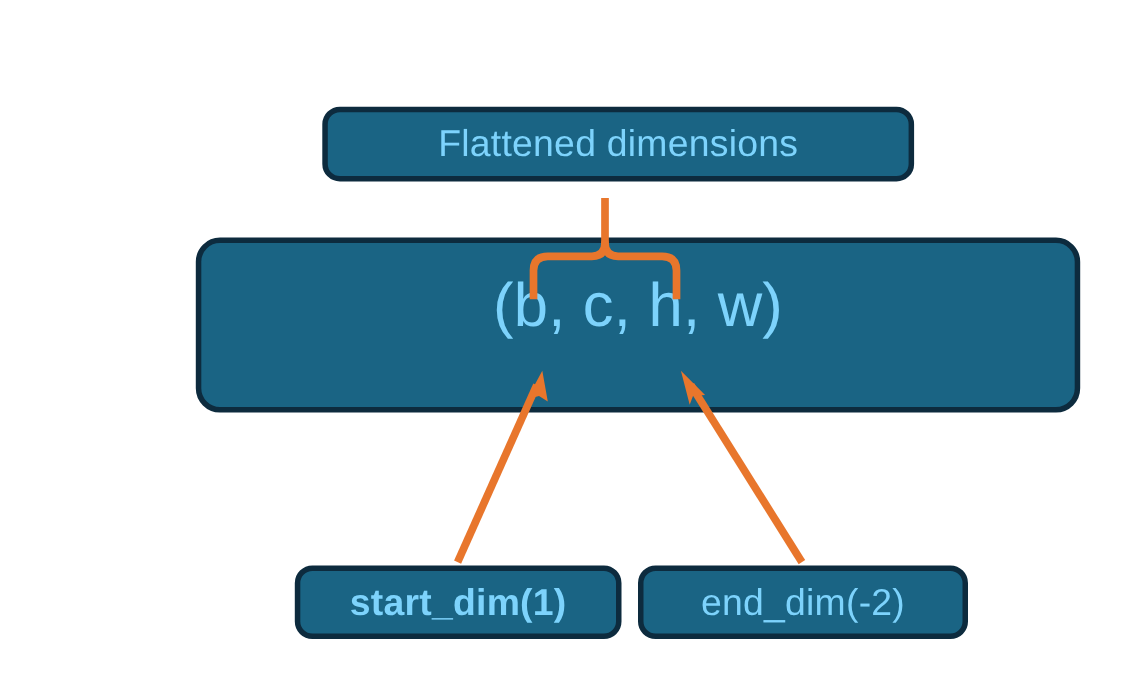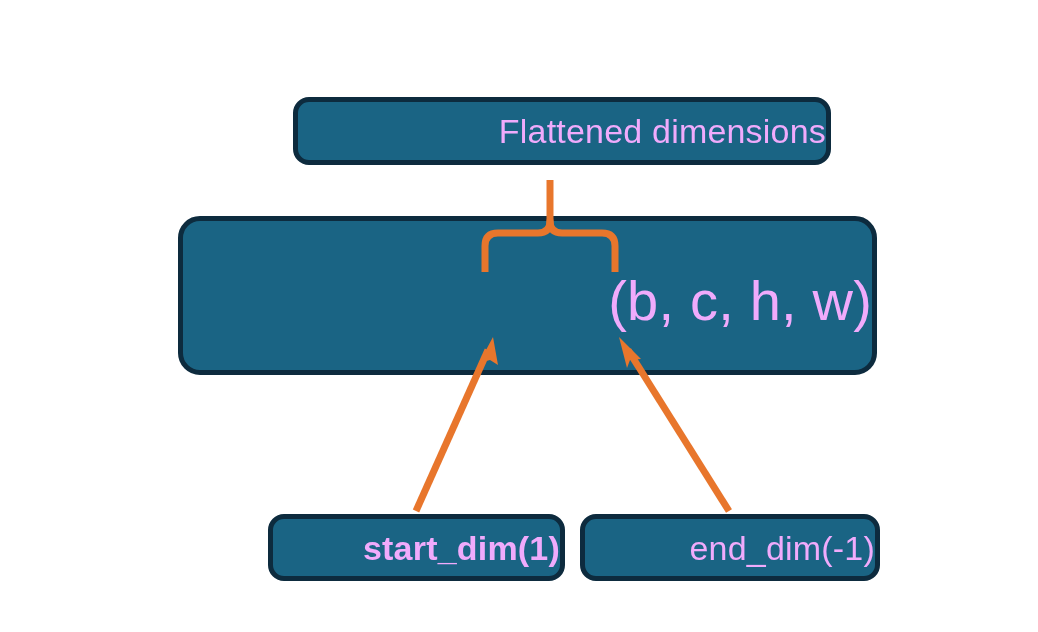--- a/index.html
+++ b/index.html
@@ -22,46 +22,46 @@
   }
 
   .node-box {
     position: absolute;
     box-sizing: border-box;
     background: #1a6484;
     border: 5px solid #0d2b3e;
     border-radius: 16px;
     display: flex;
     align-items: center;
-    justify-content: flex-end;
-    color: #f0abfc;
+    justify-content: center;
+    color: #7dd3fc;
     font-weight: 400;
     letter-spacing: 0.2px;
     line-height: 1;
     white-space: nowrap;
   }
 
   
   #box-flattened {
     left: 293px;
     top: 97px;
     width: 538px;
     height: 68px;
     font-size: 34px;
   }
 
   
   #box-shape {
     left: 178px;
     top: 216px;
-    width: 699px;
+    width: 804px;
     height: 159px;
     border-radius: 22px;
     align-items: flex-start;
-    padding-top: 52px;
+    padding-top: 28px;
     font-size: 56px;
   }
 
   
   #box-start-dim {
     left: 268px;
     top: 514px;
     width: 297px;
     height: 67px;
     font-size: 34px;
@@ -113,21 +113,21 @@
 
   <div class="node-box" id="box-shape">
     <span>(b, c, h, w)</span>
   </div>
 
   <div class="node-box" id="box-start-dim">
     <span>start_dim(1)</span>
   </div>
 
   <div class="node-box" id="box-end-dim">
-    <span>end_dim(-1)</span>
+    <span>end_dim(-2)</span>
   </div>
 
   <svg id="connectors" viewBox="0 0 1038 632">
 
     <g>
       <path class="brace-path" d="M 485 272
                L 485 246
                Q 485 233 498 233
                L 538 233
                Q 550 233 550 221

